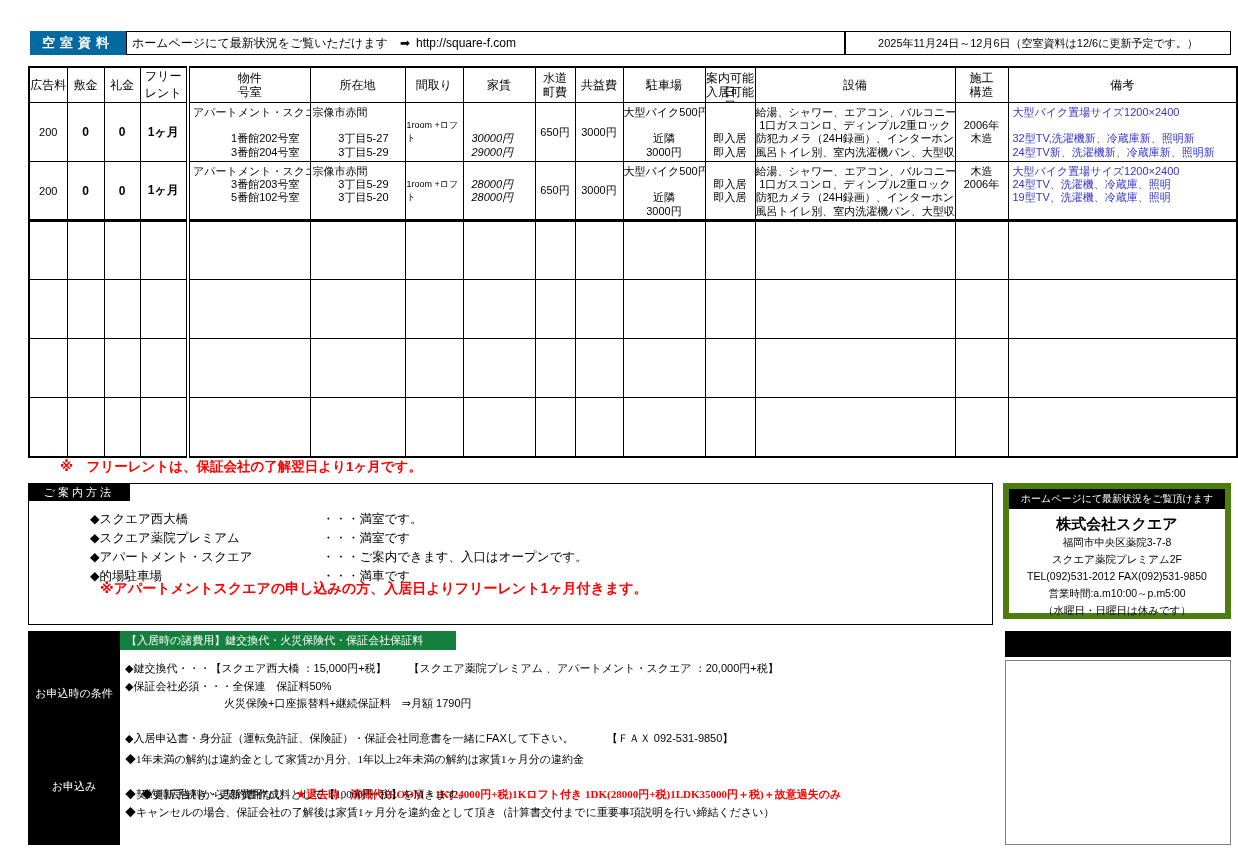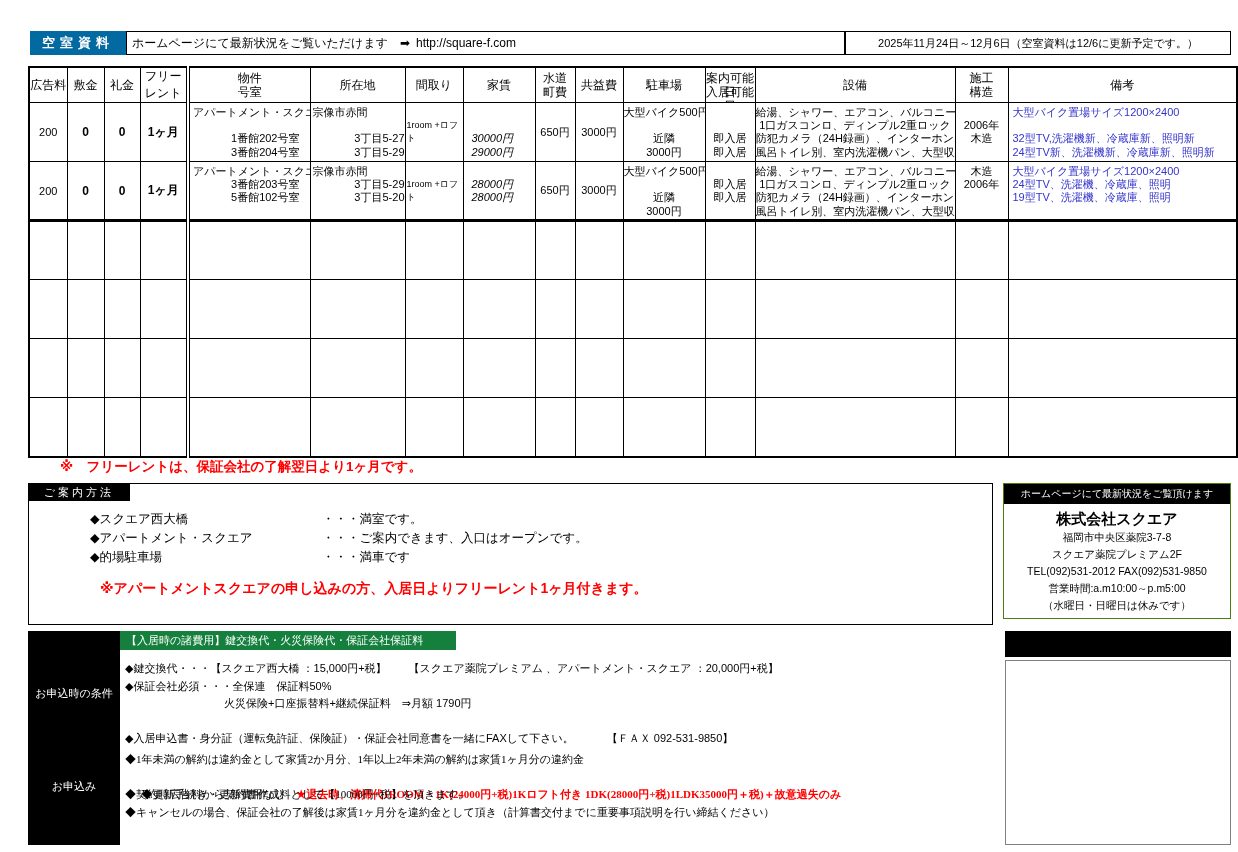--- a/index.html
+++ b/index.html
@@ -28,21 +28,21 @@
   .dbl { border-left:4px double #000 !important; }
   td.mid { vertical-align:middle; text-align:center; font-size:11px; }
   td.vtop { vertical-align:top; padding-top:3px; font-size:11px; }
   td.bold { font-weight:bold; font-size:12px; }
   td .ln { height:13.2px; line-height:13.2px; white-space:nowrap; }
   th .ln { height:14px; line-height:14px; }
   .cell-prop { font-size:10px; }
   .cell-prop .ln { text-align:right; padding-right:10px; }
   .cell-prop .ln:first-child { text-align:left; padding:0 0 0 3px; }
   .cell-loc { font-size:10.5px; }
-  .cell-loc .ln { text-align:right; }
+  .cell-loc .ln { text-align:right; padding-right:16px; }
   .cell-loc .ln:first-child { text-align:left; padding-left:2px; }
   td.cell-layout { font-size:9px; text-align:left; padding-left:1px; }
   .cell-rent .ln { text-align:left; padding-left:8px;font-style:italic; }
   .cell-park { font-size:10px; }
   .cell-park .ln { text-align:center; }
   .cell-avail { font-size:10.5px; }
   .cell-avail .ln { text-align:center; }
   .cell-equip { font-size:10px; }
   .cell-equip .ln { text-align:center; }
   .cell-con { font-size:10.5px; }
@@ -56,21 +56,21 @@
   
   .guide-box { position:absolute; left:28px; top:483px; width:965px; height:142px; border:1px solid #000; background:#fff; }
   .guide-label { position:absolute; left:28px; top:483px; width:102px; height:18px; background:#000; color:#fff;
     font-size:11px; letter-spacing:3px; display:flex; align-items:center; justify-content:center; z-index:2; }
   .guide-items { position:absolute; left:90px; top:510px; font-size:12.5px; }
   .guide-row { height:19px; line-height:19px; }
   .guide-name { display:inline-block; width:232px; }
   .guide-note { position:absolute; left:100px; top:580px; color:#ff0000; font-weight:bold; font-size:14px; }
 
   
-  .co-box { position:absolute; left:1003px; top:483px; width:228px; height:136px; border:1px solid #4d7c0f; background:#fff; }
+  .co-box { position:absolute; left:1003px; top:483px; width:228px; height:136px; border:6px solid #4d7c0f; background:#fff; }
   .co-banner { height:20px; background:#000; color:#fff; font-size:10px; display:flex; align-items:center; justify-content:center; }
   .co-body { text-align:center; padding-top:5px; }
   .co-name { font-size:15px; font-weight:bold; height:20px; line-height:20px; }
   .co-line { font-size:10.5px; height:17px; line-height:17px; }
 
   
   .black-col { position:absolute; left:28px; top:631px; width:92px; height:214px; background:#000; }
   .black-col .lbl { position:absolute; width:100%; text-align:center; color:#fff; font-size:11px; }
   .lbl-cond { top:55px; }
   .lbl-app  { top:148px; }
@@ -337,20 +337,23 @@
 
   <div class="free-note">※　フリーレントは、保証会社の了解翌日より1ヶ月です。</div>
 
   <div class="guide-box"></div>
   <div class="guide-label">ご案内方法</div>
   <div class="guide-items">
     <div class="guide-row">
       <span class="guide-name">◆スクエア西大橋</span><span>・・・満室です。</span>
     </div>
     <div class="guide-row">
+      <span class="guide-name">◆スクエア薬院プレミアム</span><span>・・・満室です</span>
+    </div>
+    <div class="guide-row">
       <span class="guide-name">◆アパートメント・スクエア</span><span>・・・ご案内できます、入口はオープンです。</span>
     </div>
     <div class="guide-row">
       <span class="guide-name">◆的場駐車場</span><span>・・・満車です</span>
     </div>
   </div>
   <div class="guide-note">※アパートメントスクエアの申し込みの方、入居日よりフリーレント1ヶ月付きます。</div>
 
   <div class="co-box">
     <div class="co-banner">ホームページにて最新状況をご覧頂けます</div>

